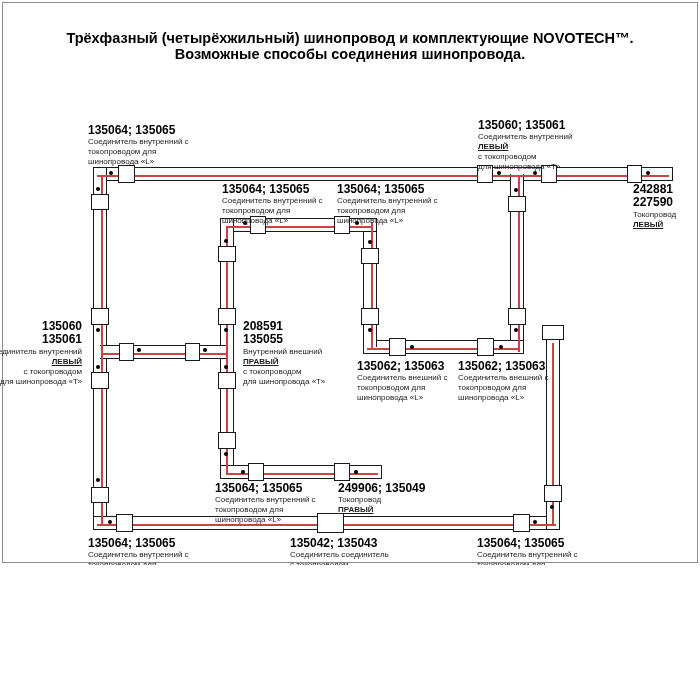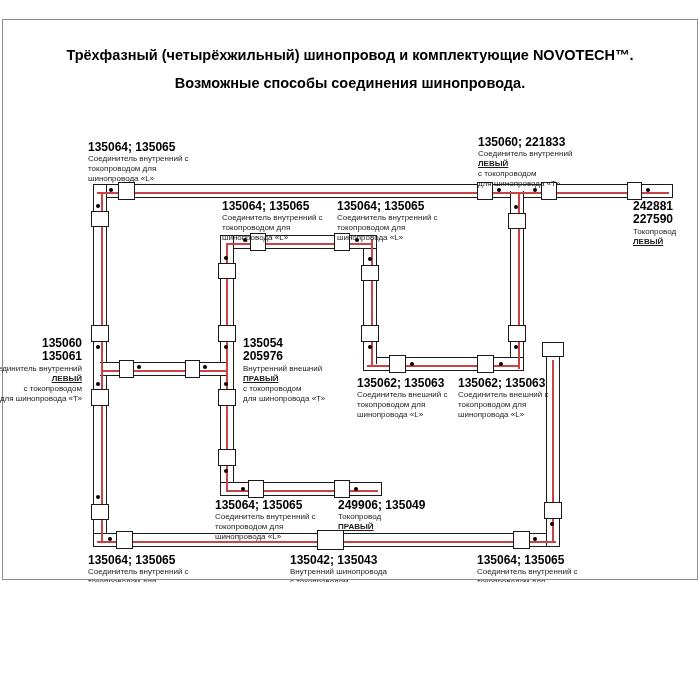--- a/index.html
+++ b/index.html
@@ -1,17 +1,17 @@
 <!DOCTYPE html>
 <html><head>
 <meta charset="utf-8">
 <style>
   html,body{margin:0;padding:0;background:#fff;}
   #page{position:relative;width:700px;height:565px;background:#fff;overflow:hidden;
-        font-family:"Liberation Sans", sans-serif;color:#000;margin-top:17px;}
+        font-family:"Liberation Sans", sans-serif;color:#000;}
   #frame{position:absolute;left:2px;top:2px;right:2px;bottom:2px;border:1px solid #8c8c8c;z-index:0;}
   .title-line{position:absolute;left:0;width:700px;text-align:center;font-weight:bold;
         font-size:14.5px;z-index:6;}
   
   .t{position:absolute;background:#fff;border:1px solid #1a1a1a;box-sizing:border-box;z-index:1;}
   .patch{position:absolute;background:#fff;z-index:2;}
   .r{position:absolute;background:#c94444;z-index:3;}
   .c{position:absolute;background:#fff;border:1px solid #1a1a1a;box-sizing:border-box;z-index:4;}
   .dot{position:absolute;width:4px;height:4px;background:#000;border-radius:50%;z-index:5;}
   .cap{position:absolute;background:#fff;border:1px solid #1a1a1a;box-sizing:border-box;z-index:4;}
@@ -22,21 +22,21 @@
   .lbl .d.b{font-weight:bold;text-decoration:underline;}
   .ra{text-align:right;}
 </style>
 </head>
 <body>
 
 <div id="page">
   <div id="frame"></div>
 
   <div class="title-line" style="top:30px;">Трёхфазный (четырёхжильный) шинопровод и комплектующие NOVOTECH™.</div>
-  <div class="title-line" style="top:58px;">Возможные способы соединения шинопровода.</div>
+  <div class="title-line" style="top:46px;">Возможные способы соединения шинопровода.</div>
 
   <div class="t" style="left:93px;top:167px;width:580px;height:14px;"></div>
   <div class="t" style="left:93px;top:167px;width:14px;height:363px;"></div>
   <div class="t" style="left:93px;top:516px;width:467px;height:14px;"></div>
   <div class="t" style="left:510px;top:174px;width:14px;height:180px;"></div>
   <div class="t" style="left:363px;top:340px;width:161px;height:14px;"></div>
   <div class="t" style="left:363px;top:218px;width:14px;height:129px;"></div>
   <div class="t" style="left:220px;top:218px;width:157px;height:14px;"></div>
   <div class="t" style="left:220px;top:218px;width:14px;height:261px;"></div>
   <div class="t" style="left:220px;top:465px;width:162px;height:14px;"></div>
@@ -126,21 +126,21 @@
   <div class="dot" style="left:96px;top:478px;"></div>
 
   <div class="lbl" style="left:88px;top:124px;">
     <div class="num">135064; 135065</div>
     <div class="d">Соединитель внутренний с</div>
     <div class="d">токопроводом для</div>
     <div class="d">шинопровода «L»</div>
   </div>
 
   <div class="lbl" style="left:478px;top:119px;">
-    <div class="num">135060; 221833</div>
+    <div class="num">135060; 135061</div>
     <div class="d">Соединитель внутренний</div>
     <div class="d b">ЛЕВЫЙ</div>
     <div class="d">с токопроводом</div>
     <div class="d">для шинопровода «Т»</div>
   </div>
 
   <div class="lbl" style="left:222px;top:183px;">
     <div class="num">135064; 135065</div>
     <div class="d">Соединитель внутренний с</div>
     <div class="d">токопроводом для</div>
@@ -165,22 +165,22 @@
   <div class="lbl ra" style="right:618px;top:320px;">
     <div class="num">135060</div>
     <div class="num">135061</div>
     <div class="d">Соединитель внутренний</div>
     <div class="d b">ЛЕВЫЙ</div>
     <div class="d">с токопроводом</div>
     <div class="d">для шинопровода «Т»</div>
   </div>
 
   <div class="lbl" style="left:243px;top:320px;">
-    <div class="num">135054</div>
-    <div class="num">205976</div>
+    <div class="num">208591</div>
+    <div class="num">135055</div>
     <div class="d">Внутренний внешний</div>
     <div class="d b">ПРАВЫЙ</div>
     <div class="d">с токопроводом</div>
     <div class="d">для шинопровода «Т»</div>
   </div>
 
   <div class="lbl" style="left:357px;top:360px;">
     <div class="num">135062; 135063</div>
     <div class="d">Соединитель внешний с</div>
     <div class="d">токопроводом для</div>
@@ -209,21 +209,21 @@
 
   <div class="lbl" style="left:88px;top:537px;">
     <div class="num">135064; 135065</div>
     <div class="d">Соединитель внутренний с</div>
     <div class="d">токопроводом для</div>
     <div class="d">шинопровода «L»</div>
   </div>
 
   <div class="lbl" style="left:290px;top:537px;">
     <div class="num">135042; 135043</div>
-    <div class="d">Внутренний шинопровода</div>
+    <div class="d">Соединитель соединитель</div>
     <div class="d">с токопроводом</div>
   </div>
 
   <div class="lbl" style="left:477px;top:537px;">
     <div class="num">135064; 135065</div>
     <div class="d">Соединитель внутренний с</div>
     <div class="d">токопроводом для</div>
     <div class="d">шинопровода «L»</div>
   </div>
 </div>

